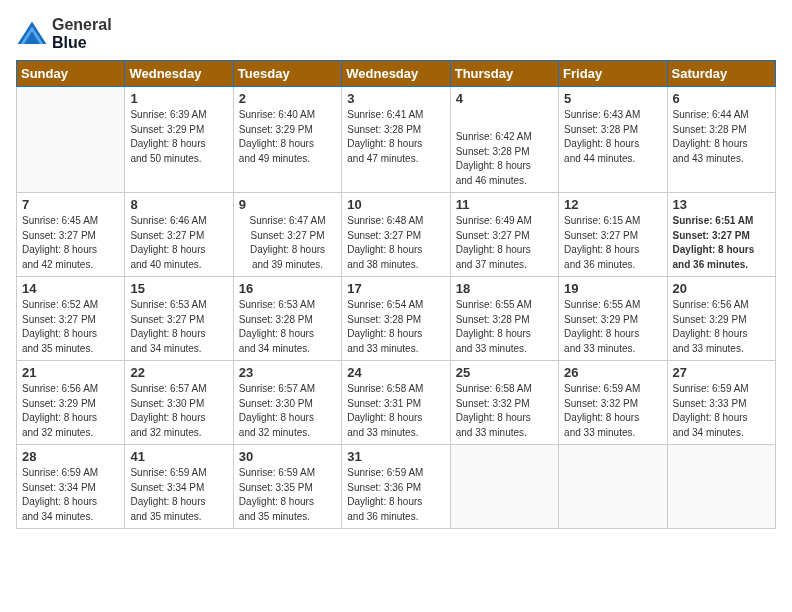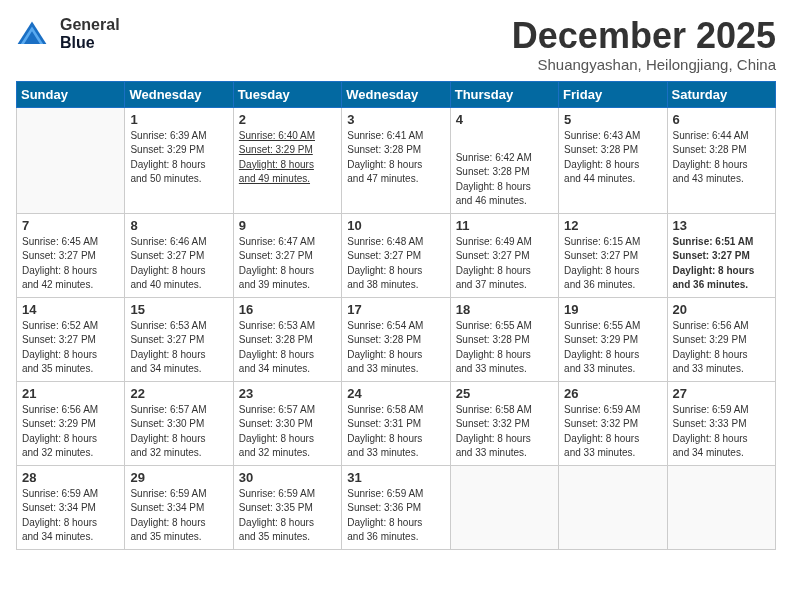--- a/index.html
+++ b/index.html
@@ -12,21 +12,21 @@
     }
     .header-top {
       display: flex;
       align-items: flex-start;
       justify-content: space-between;
       margin-bottom: 4px;
     }
     .logo {
       display: flex;
       align-items: center;
-      gap: 12px;
+      gap: 4px;
     }
     .logo-icon {
       width: 32px;
       height: 28px;
     }
     .title-block {
       text-align: right;
     }
     .month-title {
       font-size: 36px;
@@ -37,21 +37,21 @@
     .location-title {
       font-size: 15px;
       color: #555;
     }
     .calendar {
       width: 100%;
       border-collapse: collapse;
       margin-top: 8px;
     }
     .calendar th {
-      background: #0369a1;
+      background: #a16207;
       color: #fff;
       font-size: 13px;
       font-weight: bold;
       padding: 5px 4px;
       text-align: left;
       border: 1px solid #1a6fc4;
     }
     .calendar td {
       border: 1px solid #ccc;
       vertical-align: top;
@@ -85,24 +85,20 @@
     <svg class="logo-icon" viewBox="0 0 40 35" xmlns="http://www.w3.org/2000/svg">
       <polygon points="20,2 38,30 2,30" fill="#1a6fc4"></polygon>
       <polygon points="20,8 34,30 6,30" fill="#5aaaf0"></polygon>
       <polygon points="20,14 30,30 10,30" fill="#1a6fc4"></polygon>
     </svg>
     <div>
       <span style="font-size:16px;font-weight:bold;color:#333;">General</span><br>
       <span style="font-size:16px;font-weight:bold;color:#0f172a;">Blue</span>
     </div>
   </div>
-  <div class="title-block">
-    <div class="month-title">December 2025</div>
-    <div class="location-title">Shuangyashan, Heilongjiang, China</div>
-  </div>
 </div>
 
 <table class="calendar">
   <thead>
     <tr>
     <th>Sunday</th>
         <th>Wednesday</th>
         <th>Tuesday</th>
         <th>Wednesday</th>
         <th>Thursday</th>
@@ -115,21 +111,21 @@
         <td class="empty"></td>
         <td>
           <span class="day-num">1</span>
           <div class="day-info" style="white-space: pre-line;">Sunrise: 6:39 AM
 Sunset: 3:29 PM
 Daylight: 8 hours
 and 50 minutes.</div>
         </td>
         <td>
           <span class="day-num">2</span>
-          <div class="day-info" style="white-space: pre-line; text-decoration: underline;">Sunrise: 6:40 AM
+          <div class="day-info" style="white-space: pre-line;">Sunrise: 6:40 AM
 Sunset: 3:29 PM
 Daylight: 8 hours
 and 49 minutes.</div>
         </td>
         <td>
           <span class="day-num">3</span>
           <div class="day-info" style="white-space: pre-line;">Sunrise: 6:41 AM
 Sunset: 3:28 PM
 Daylight: 8 hours
 and 47 minutes.</div>
@@ -166,21 +162,21 @@
         </td>
         <td>
           <span class="day-num">8</span>
           <div class="day-info" style="white-space: pre-line;">Sunrise: 6:46 AM
 Sunset: 3:27 PM
 Daylight: 8 hours
 and 40 minutes.</div>
         </td>
         <td>
           <span class="day-num">9</span>
-          <div class="day-info" style="white-space: pre-line;">Sunrise: 6:47 AM
+          <div class="day-info" style="white-space: pre-line; text-align: center;">Sunrise: 6:47 AM
 Sunset: 3:27 PM
 Daylight: 8 hours
 and 39 minutes.</div>
         </td>
         <td>
           <span class="day-num">10</span>
           <div class="day-info" style="white-space: pre-line;">Sunrise: 6:48 AM
 Sunset: 3:27 PM
 Daylight: 8 hours
 and 38 minutes.</div>
@@ -311,21 +307,21 @@
       </tr>
       <tr>
         <td>
           <span class="day-num">28</span>
           <div class="day-info" style="white-space: pre-line;">Sunrise: 6:59 AM
 Sunset: 3:34 PM
 Daylight: 8 hours
 and 34 minutes.</div>
         </td>
         <td>
-          <span class="day-num">29</span>
+          <span class="day-num">41</span>
           <div class="day-info" style="white-space: pre-line;">Sunrise: 6:59 AM
 Sunset: 3:34 PM
 Daylight: 8 hours
 and 35 minutes.</div>
         </td>
         <td>
           <span class="day-num">30</span>
           <div class="day-info" style="white-space: pre-line;">Sunrise: 6:59 AM
 Sunset: 3:35 PM
 Daylight: 8 hours

